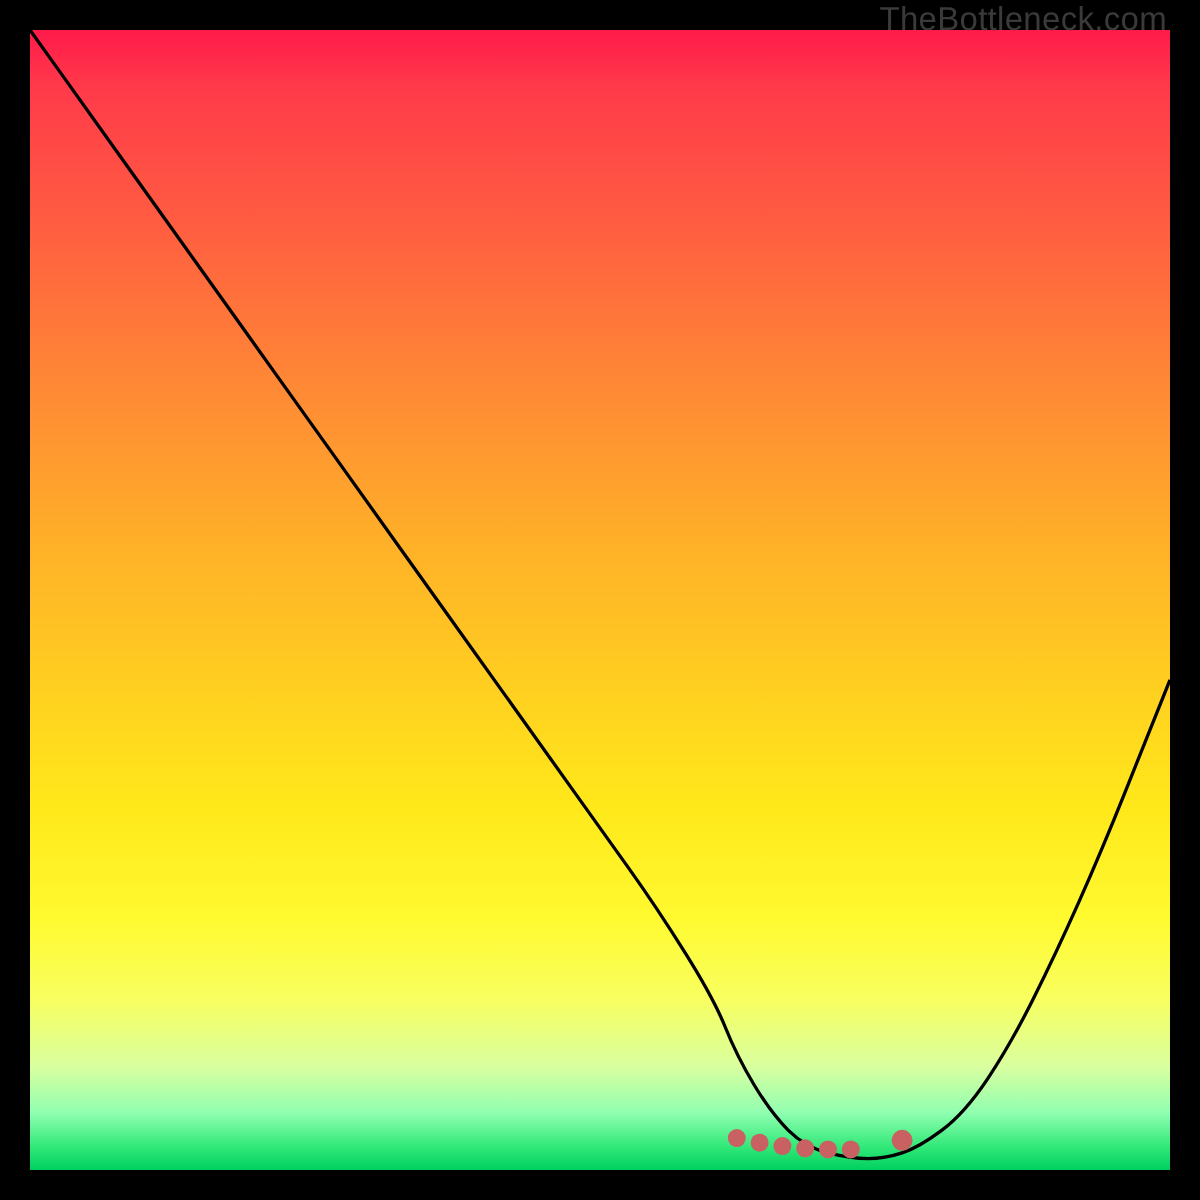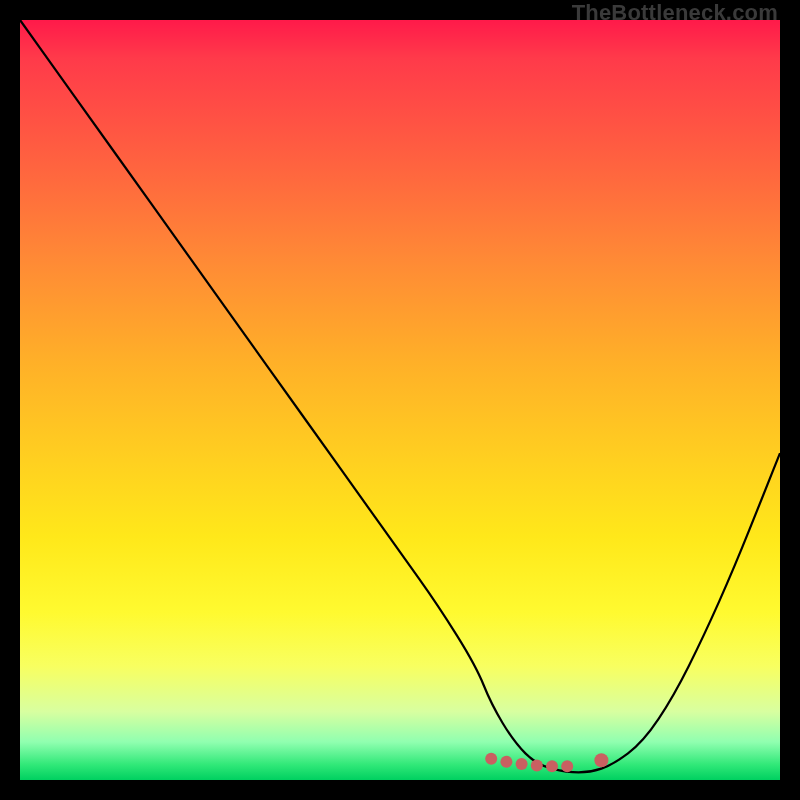--- a/index.html
+++ b/index.html
@@ -31,21 +31,21 @@
       #90ffb0 95%,
       #30e878 98%,
       #00d060 100%);
   }
   .watermark {
     position: absolute;
     top: 0px;
     right: 22px;
     color: #3a3a3a;
     font-size: 22px;
-    font-weight: 700;
+    font-weight: 400;
     letter-spacing: 0.2px;
   }
   svg.curve {
     position: absolute;
     left: 20px;
     top: 20px;
     width: 760px;
     height: 760px;
     overflow: visible;
   }

